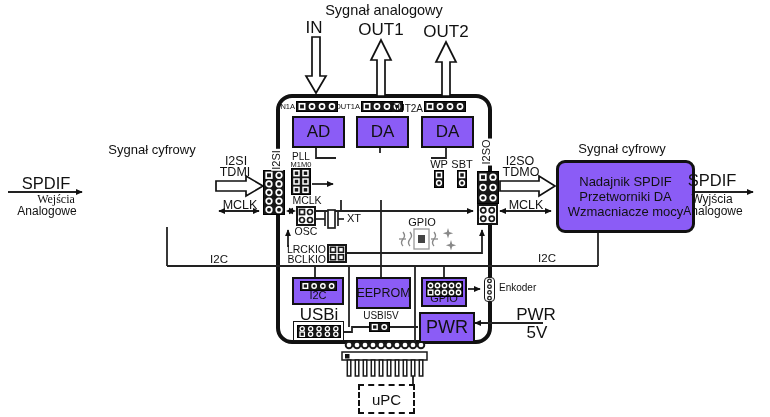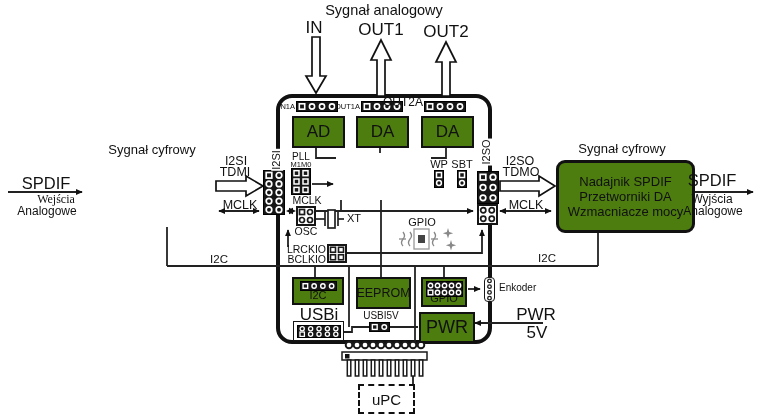--- a/index.html
+++ b/index.html
@@ -2,21 +2,21 @@
 <html><head>
 <meta charset="utf-8">
 <style>
   html,body{margin:0;padding:0;background:#fff;}
   #canvas{position:relative;width:770px;height:417px;background:#fff;
     font-family:"Liberation Sans",sans-serif;color:#111;overflow:hidden;}
   .lbl{position:absolute;white-space:nowrap;color:#111;line-height:1.05;}
   .c{transform:translateX(-50%);}
   .r{transform:translateX(-100%);}
   .vert{transform:translate(-50%,-50%) rotate(-90deg);background:#fff;padding:0 1px;}
-  .box{position:absolute;background:#4d7c0f;border:2px solid #111;
+  .box{position:absolute;background:#8b5cf6;border:2px solid #111;
     display:flex;flex-direction:column;align-items:center;justify-content:center;text-align:center;}
   .bigbox{border:3.5px solid #111;border-radius:9px;}
   .board{position:absolute;left:276px;top:94px;width:216px;height:250px;
     border:4px solid #111;border-radius:16px;background:#fff;box-sizing:border-box;}
   svg.layer{position:absolute;left:0;top:0;}
   .pins-dark{position:absolute;background:#161616;border:1px solid #000;box-sizing:border-box;}
   .pins-light{position:absolute;background:#fff;border:2px solid #161616;box-sizing:border-box;}
   .pins-dark svg,.pins-light svg{position:absolute;left:0;top:0;}
   .dashed{border:2px dashed #111;}
 </style>
@@ -347,21 +347,21 @@
 
   <div class="lbl c" style="left:520px;top:155px;font-size:12.5px;">I2SO</div>
   <div class="lbl c" style="left:521px;top:166px;font-size:12.5px;">TDMO</div>
   <div class="lbl c" style="left:526px;top:199px;font-size:12.5px;">MCLK</div>
 
   <div class="lbl c" style="left:219px;top:253px;font-size:11.5px;">I2C</div>
   <div class="lbl c" style="left:547px;top:252px;font-size:11.5px;">I2C</div>
 
   <div class="lbl r" style="left:295px;top:103px;font-size:7.5px;">IN1A</div>
   <div class="lbl r" style="left:360px;top:103px;font-size:7.5px;">OUT1A</div>
-  <div class="lbl r" style="left:423px;top:96px;font-size:12px;">OUT2A</div>
+  <div class="lbl r" style="left:423px;top:104px;font-size:10px;">OUT2A</div>
 
   <div class="lbl vert" style="left:277px;top:160px;font-size:11px;">I2SI</div>
   <div class="lbl vert" style="left:487px;top:152px;font-size:11px;">I2SO</div>
 
   <div class="lbl c" style="left:301px;top:152px;font-size:10px;">PLL</div>
   <div class="lbl c" style="left:301px;top:161px;font-size:7.5px;">M1M0</div>
   <div class="lbl c" style="left:439px;top:159px;font-size:11px;">WP</div>
   <div class="lbl c" style="left:462px;top:159px;font-size:11px;">SBT</div>
 
   <div class="lbl c" style="left:307px;top:195px;font-size:10.5px;">MCLK</div>

